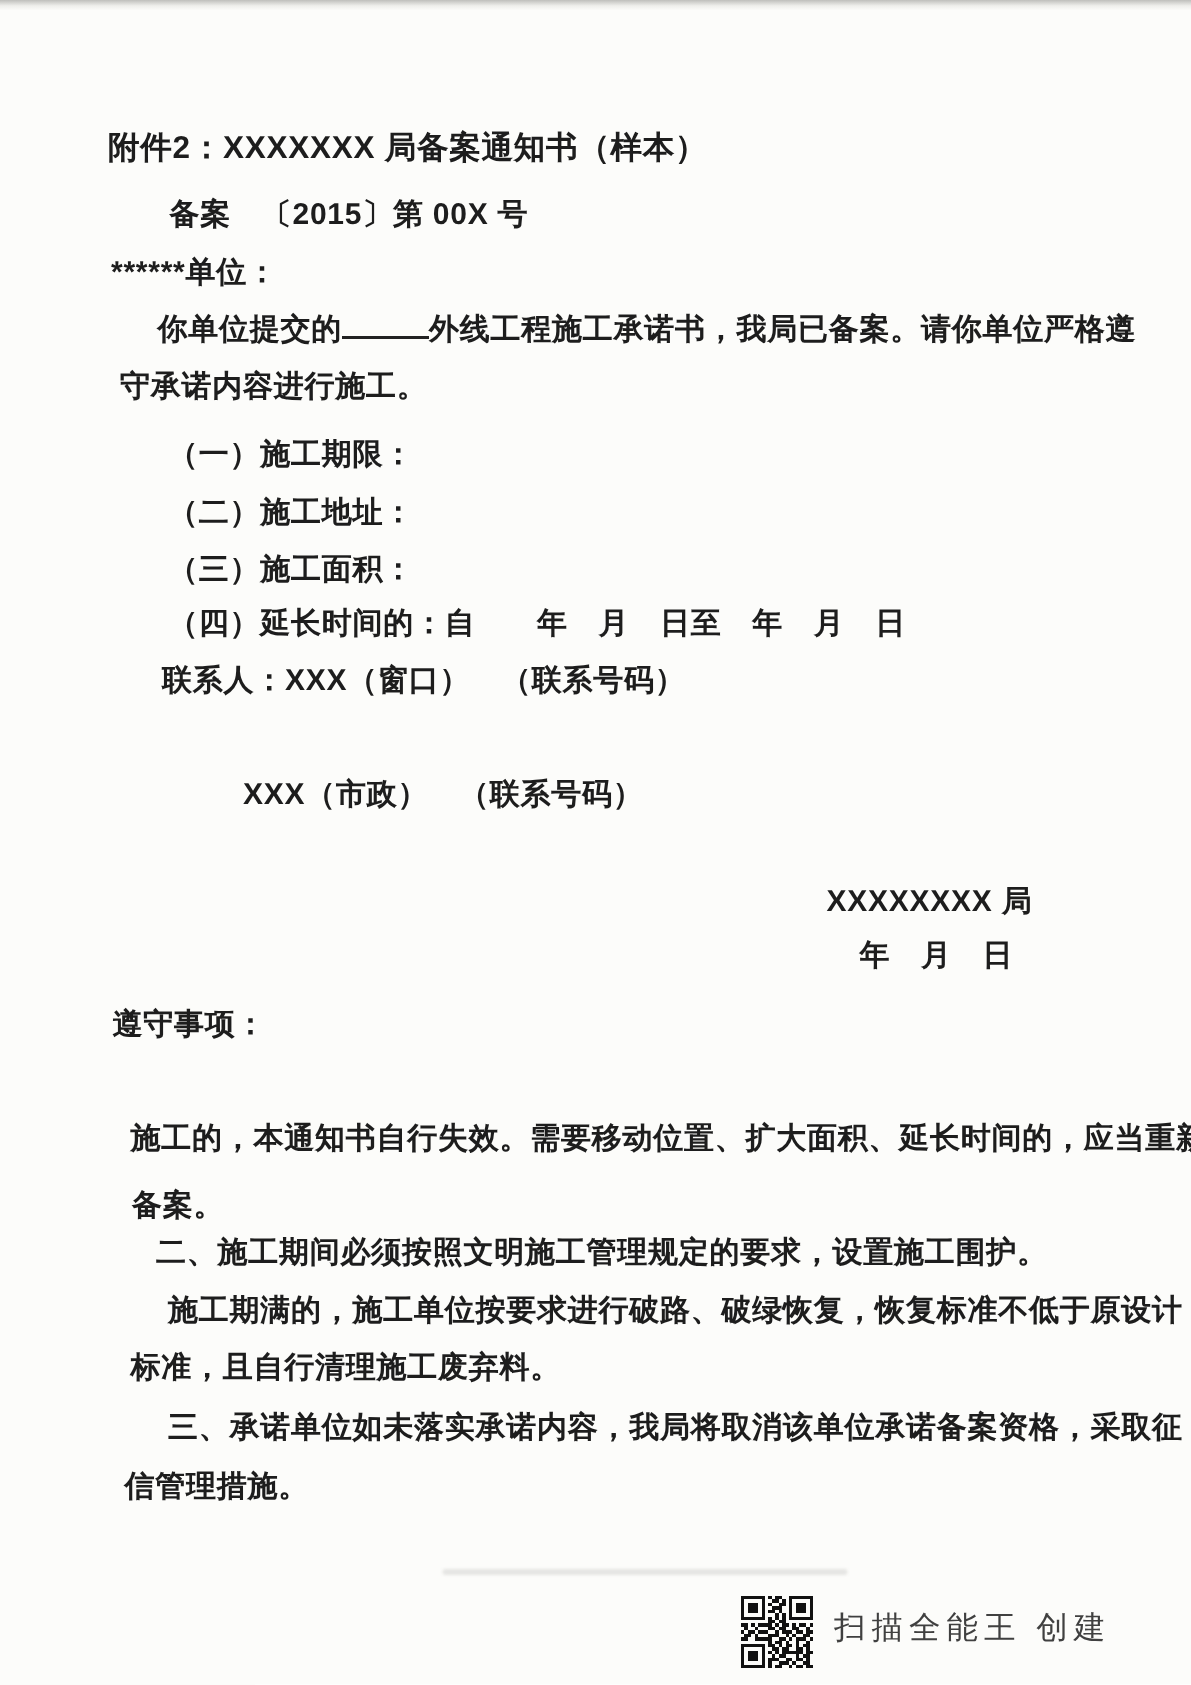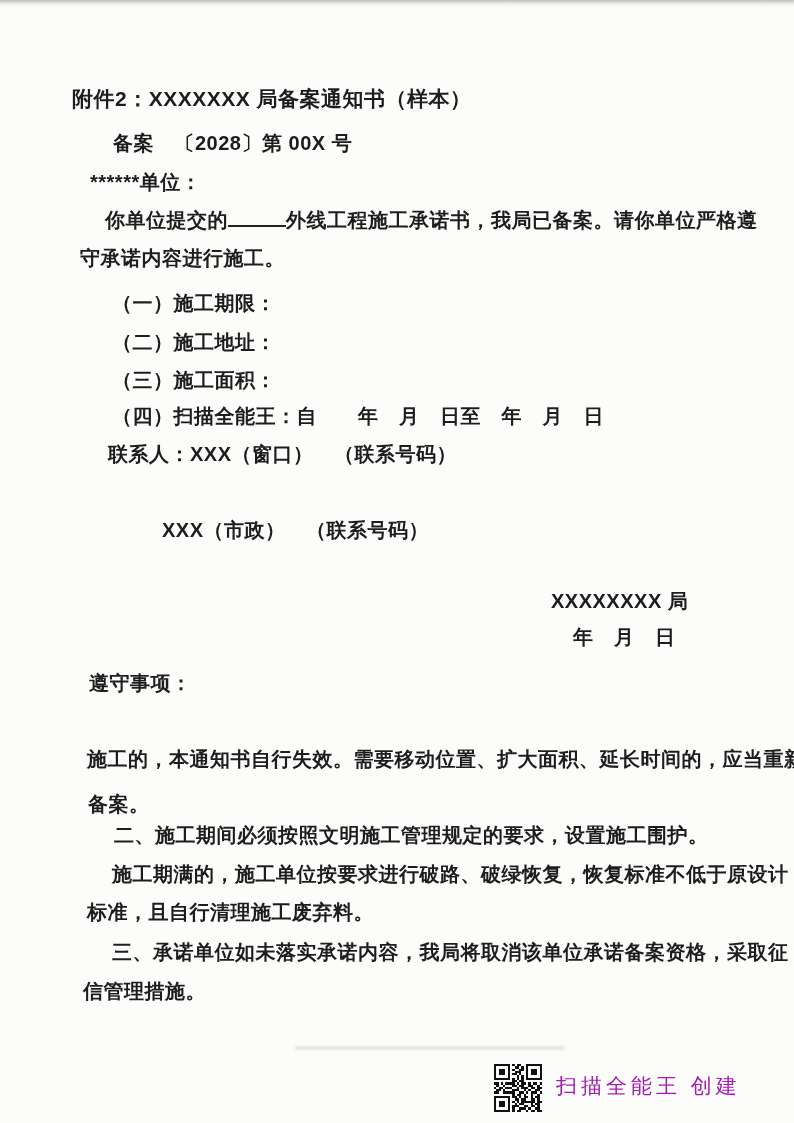--- a/index.html
+++ b/index.html
@@ -56,56 +56,56 @@
   }
   .qr svg { width: 100%; height: 100%; display: block; }
   .credit {
     position: absolute;
     top: 1074px;
     left: 556px;
     font-size: 21px;
     line-height: 24px;
     font-weight: 500;
     letter-spacing: 4px;
-    color: #a21caf;
+    color: #404040;
     white-space: pre;
   }
 </style>
 </head>
 <body>
 
 <div class="page">
   <div class="scan-edge"></div>
 
   <div class="ln title" style="top:88px;left:72px">附件2：XXXXXXX 局备案通知书（样本）</div>
 
-  <div class="ln" style="top:132px;left:113px">备案　〔2028〕第 00X 号</div>
-
-  <div class="ln" style="top:171px;left:90px">******单位：</div>
+  <div class="ln" style="top:132px;left:113px">备案　〔2015〕第 00X 号</div>
+
+  <div class="ln" style="top:171px;left:74px">******单位：</div>
 
   <div class="ln" style="top:247px;left:80px">守承诺内容进行施工。</div>
 
   <div class="ln" style="top:209px;left:105px"><span>你单位提交的</span><span class="blank-underline"></span><span>外线工程施工承诺书，我局已备案。请你单位严格遵</span></div>
 
   <div class="ln" style="top:292px;left:112px">（一）施工期限：</div>
   <div class="ln" style="top:331px;left:112px">（二）施工地址：</div>
   <div class="ln" style="top:369px;left:112px">（三）施工面积：</div>
-  <div class="ln" style="top:405px;left:112px">（四）扫描全能王：自　　年　月　日至　年　月　日</div>
+  <div class="ln" style="top:405px;left:112px">（四）延长时间的：自　　年　月　日至　年　月　日</div>
 
   <div class="ln" style="top:443px;left:108px">联系人：XXX（窗口）　（联系号码）</div>
   <div class="ln" style="top:519px;left:162px">XXX（市政）　（联系号码）</div>
 
   <div class="ln" style="top:590px;left:551px">XXXXXXXX 局</div>
   <div class="ln" style="top:626px;left:573px">年　月　日</div>
 
-  <div class="ln" style="top:672px;left:89px">遵守事项：</div>
+  <div class="ln" style="top:672px;left:75px">遵守事项：</div>
 
   <div class="ln" style="top:748px;left:87px">施工的，本通知书自行失效。需要移动位置、扩大面积、延长时间的，应当重新</div>
   <div class="ln" style="top:793px;left:88px">备案。</div>
-  <div class="ln" style="top:824px;left:114px">二、施工期间必须按照文明施工管理规定的要求，设置施工围护。</div>
+  <div class="ln" style="top:824px;left:104px">二、施工期间必须按照文明施工管理规定的要求，设置施工围护。</div>
   <div class="ln" style="top:863px;left:112px">施工期满的，施工单位按要求进行破路、破绿恢复，恢复标准不低于原设计</div>
   <div class="ln" style="top:901px;left:87px">标准，且自行清理施工废弃料。</div>
   <div class="ln" style="top:941px;left:112px">三、承诺单位如未落实承诺内容，我局将取消该单位承诺备案资格，采取征</div>
   <div class="ln" style="top:980px;left:83px">信管理措施。</div>
 
   <div class="scan-smudge"></div>
 
   <div class="qr">
     <svg id="qr-svg" viewBox="0 0 21 21" fill="#111" shape-rendering="crispEdges" xmlns="http://www.w3.org/2000/svg">
         <rect x="0" y="0" width="1" height="1"></rect>

